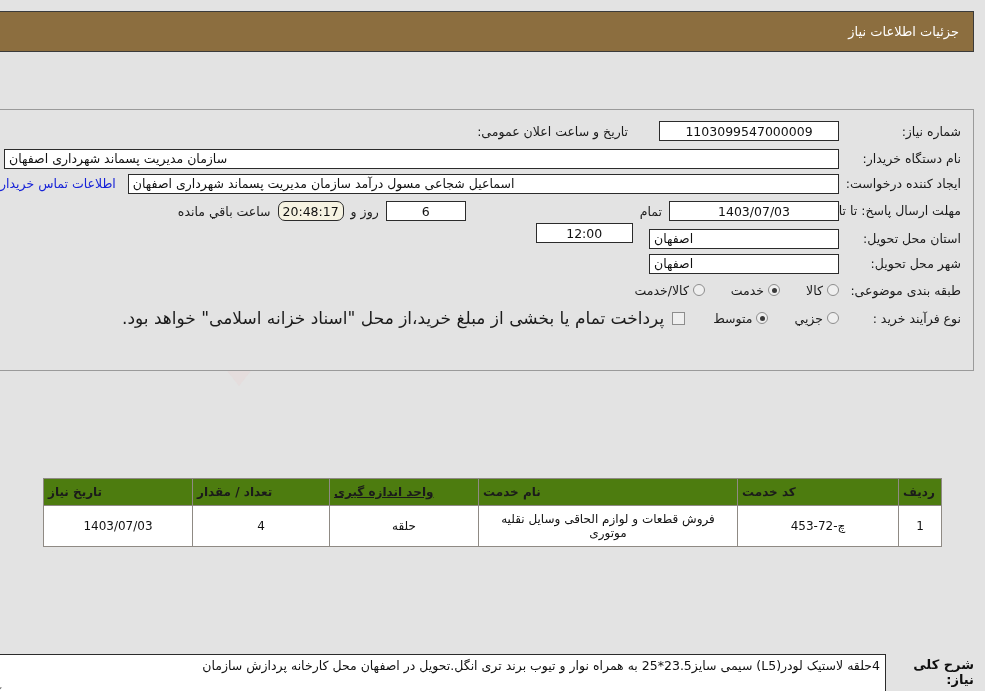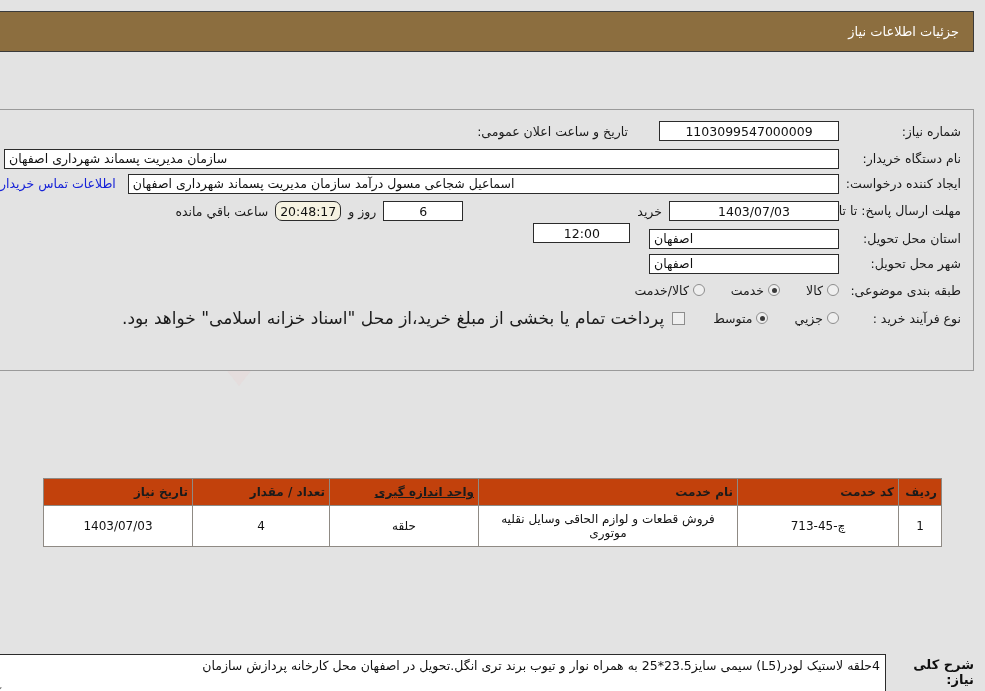--- a/index.html
+++ b/index.html
@@ -177,26 +177,26 @@
   table.items {
     position: absolute;
     top: 478px;
     right: 43px;
     left: 43px;
     border-collapse: collapse;
     font-size: 12px;
     background: #ffffff;
   }
   table.items th {
-    background: #c2410c;
+    background: #4d7c0f;
     border: 1px solid #8f8a84;
     color: #1b1b1b;
     font-weight: bold;
     padding: 6px 4px;
-    text-align: right;
+    text-align: left;
     font-size: 12px;
   }
   table.items td {
     border: 1px solid #8f8a84;
     padding: 6px 4px;
     text-align: center;
     color: #111;
     background: #ffffff;
     font-size: 12px;
   }
@@ -270,21 +270,21 @@
 
     <div class="row" style="height:25px;">
       <span class="lbl lbl-w">ایجاد کننده درخواست:</span>
       <div class="fld right" style="flex:1; margin-left:4px;">اسماعیل شجاعی مسول درآمد سازمان مدیریت پسماند شهرداری اصفهان</div>
       <a class="link">اطلاعات تماس خریدار</a>
     </div>
 
     <div class="row" style="height:30px;">
       <span class="lbl lbl-w" style="line-height:1.25;">مهلت ارسال پاسخ: تا تاریخ:</span>
       <div class="fld center" style="width:170px;">1403/07/03</div>
-      <span class="mid-lbl">خرید</span>
+      <span class="mid-lbl">تمام</span>
       <div class="fld center" style="width:97px;margin-top:44px;">12:00</div>
       <div class="fld center" style="width:80px; margin-right:70px;">6</div>
       <span class="mid-lbl">روز و</span>
       <div class="fld cream center" style="width:66px;">20:48:17</div>
       <span class="mid-lbl">ساعت باقي مانده</span>
     </div>
 
     <div class="row" style="height:25px;">
       <span class="lbl lbl-w">استان محل تحویل:</span>
       <div class="fld right" style="width:190px;">اصفهان</div>
@@ -336,21 +336,21 @@
         <th style="width:152px;">کد خدمت</th>
         <th>نام خدمت</th>
         <th style="width:140px;text-decoration:underline;">واحد اندازه گیری</th>
         <th style="width:128px;">تعداد / مقدار</th>
         <th style="width:140px;">تاریخ نیاز</th>
       </tr>
     </thead>
     <tbody>
       <tr>
         <td>1</td>
-        <td>چ-45-713</td>
+        <td>چ-72-453</td>
         <td>فروش قطعات و لوازم الحاقی وسایل نقلیه موتوری</td>
         <td>حلقه</td>
         <td>4</td>
         <td>1403/07/03</td>
       </tr>
     </tbody>
   </table>
 
 </div>
 

